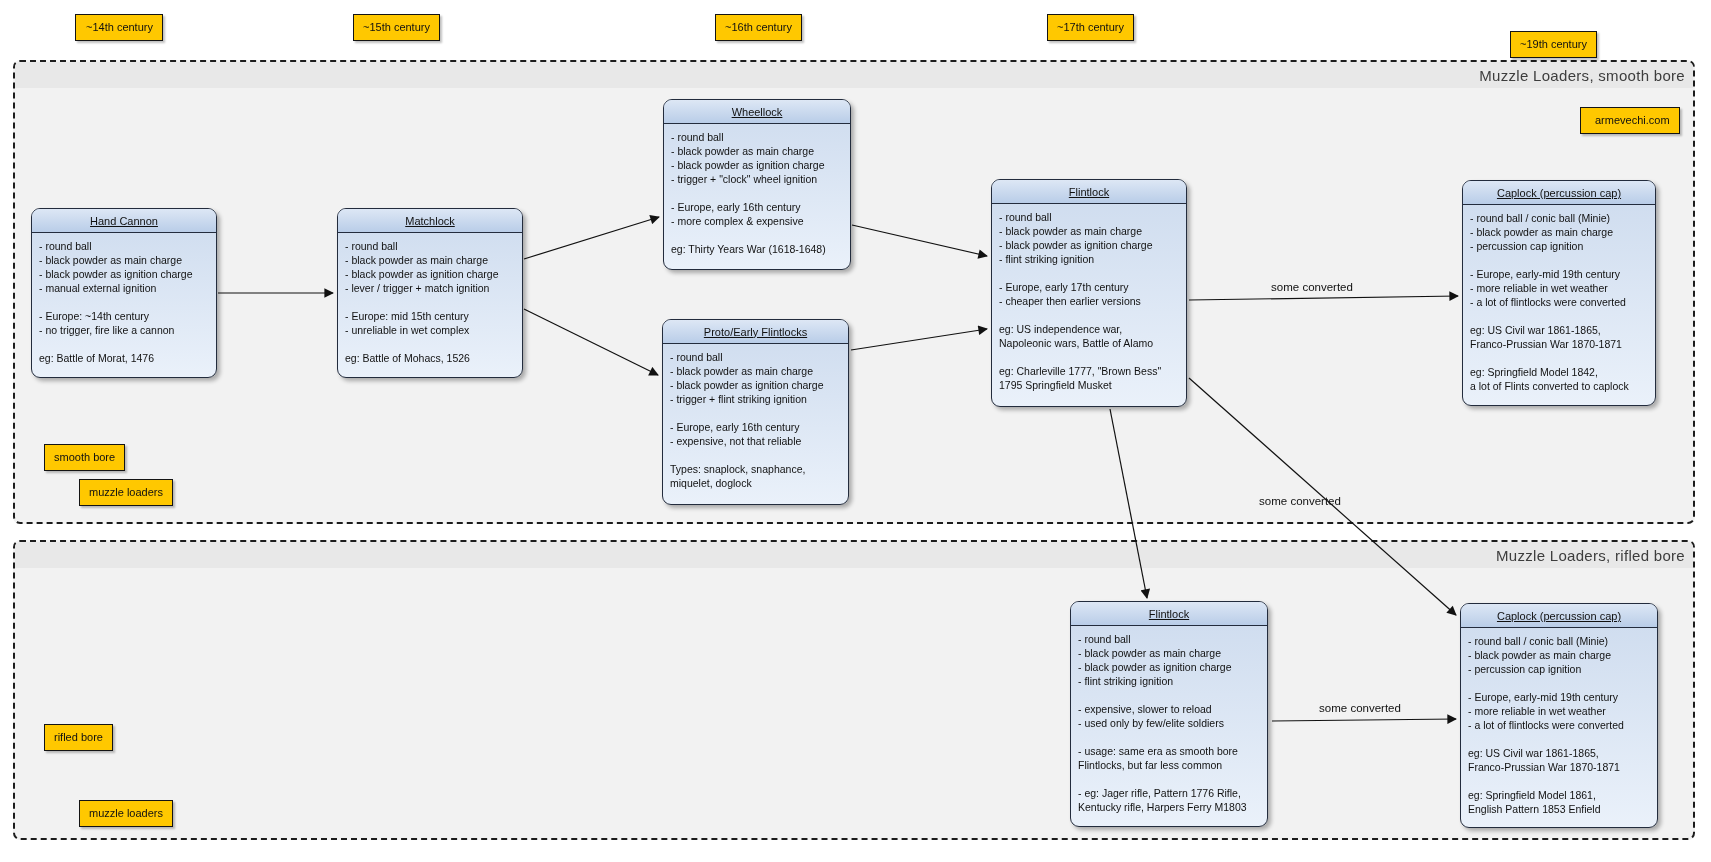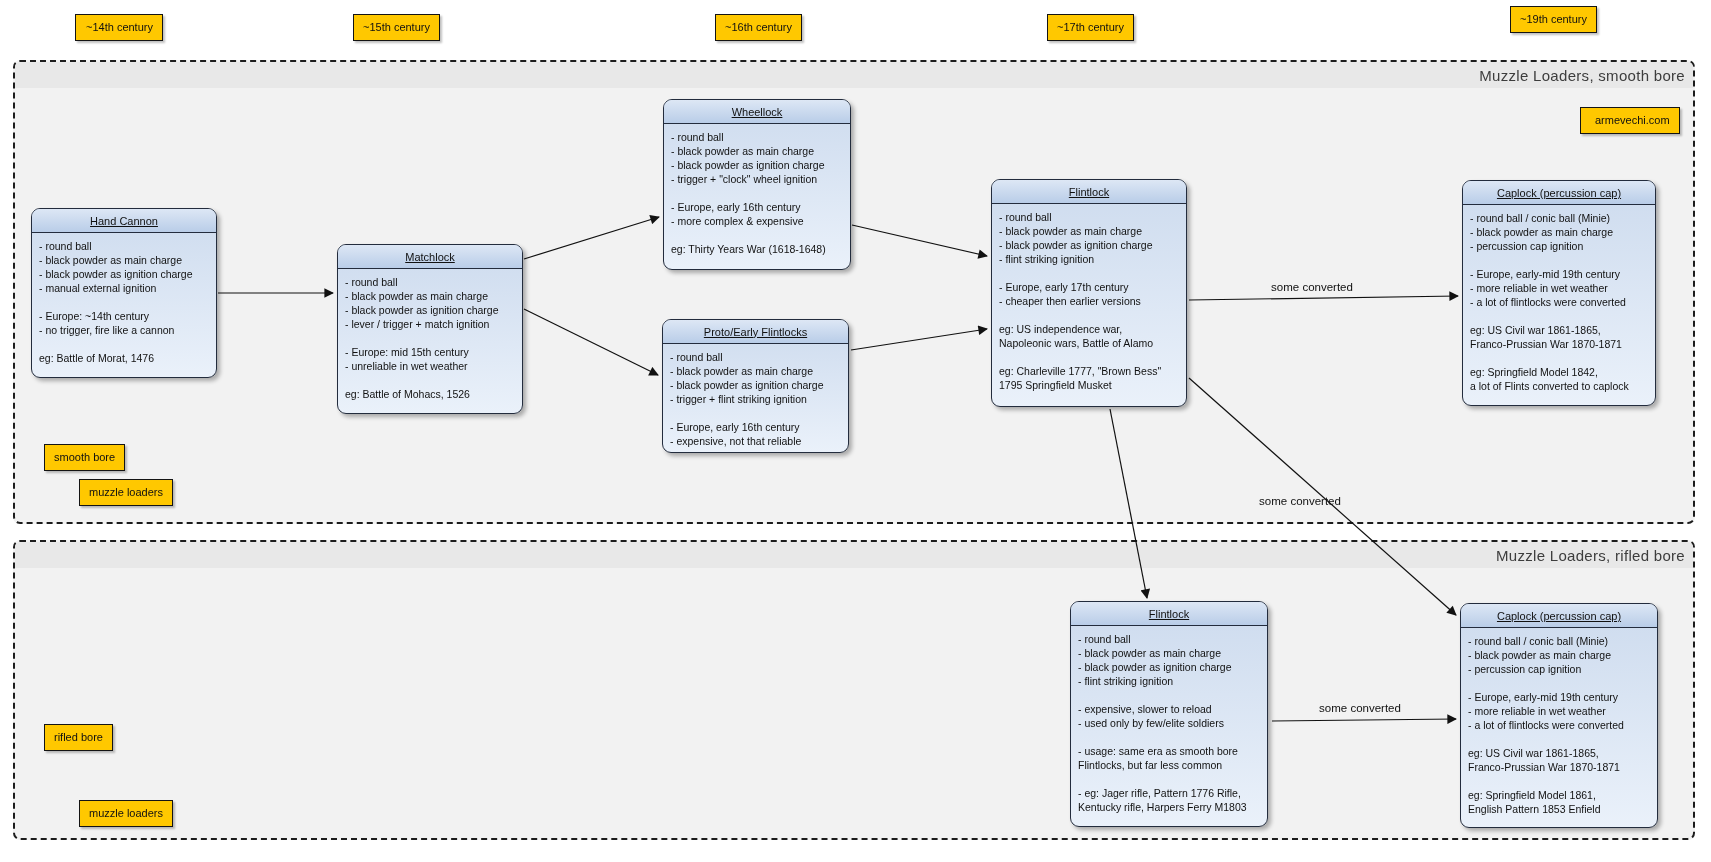--- a/index.html
+++ b/index.html
@@ -85,21 +85,21 @@
       <text x="1300" y="505" text-anchor="middle">some converted</text>
       <line x1="1272" y1="721" x2="1456" y2="719" stroke="#111111" stroke-width="1.2" marker-end="url(#arrowhead)"></line>
       <text x="1360" y="712" text-anchor="middle">some converted</text>
     </svg>
 
   <div id="labels-root">
       <div class="clabel" style="left: 75px; top: 14px; padding-left: 10px;">~14th century</div>
       <div class="clabel" style="left: 353px; top: 14px;">~15th century</div>
       <div class="clabel" style="left: 715px; top: 14px;">~16th century</div>
       <div class="clabel" style="left: 1047px; top: 14px;">~17th century</div>
-      <div class="clabel" style="left: 1510px; top: 6px;">~19th century</div>
+      <div class="clabel" style="left: 1510px; top: 31px;">~19th century</div>
       <div class="tag" style="left: 1580px; top: 107px; padding-left: 14px;">armevechi.com</div>
       <div class="tag" style="left: 44px; top: 444px;">smooth bore</div>
       <div class="tag" style="left: 79px; top: 479px;">muzzle loaders</div>
       <div class="tag" style="left: 44px; top: 724px;">rifled bore</div>
       <div class="tag" style="left: 79px; top: 800px;">muzzle loaders</div>
     </div>
   <div id="nodes-root">
   <div class="node" style="left: 31px; top: 208px; width: 186px; height: 170px;">
     <div class="node-header">Hand Cannon</div>
     <div class="node-body">
@@ -108,51 +108,51 @@
           <div class="node-line">- black powder as ignition charge</div>
           <div class="node-line">- manual external ignition</div>
           <div class="node-line"></div>
           <div class="node-line">- Europe: ~14th century</div>
           <div class="node-line">- no trigger, fire like a cannon</div>
           <div class="node-line"></div>
           <div class="node-line">eg: Battle of Morat, 1476</div>
         </div>
   </div>
 
-  <div class="node" style="left: 337px; top: 208px; width: 186px; height: 170px; margin-top: 36px;">
+  <div class="node" style="left: 337px; top: 208px; width: 186px; height: 170px;">
     <div class="node-header">Matchlock</div>
     <div class="node-body">
           <div class="node-line">- round ball</div>
           <div class="node-line">- black powder as main charge</div>
           <div class="node-line">- black powder as ignition charge</div>
           <div class="node-line">- lever / trigger + match ignition</div>
           <div class="node-line"></div>
           <div class="node-line">- Europe: mid 15th century</div>
-          <div class="node-line">- unreliable in wet weather</div>
+          <div class="node-line">- unreliable in wet complex</div>
           <div class="node-line"></div>
           <div class="node-line">eg: Battle of Mohacs, 1526</div>
         </div>
   </div>
 
   <div class="node" style="left: 663px; top: 99px; width: 188px; height: 171px;">
     <div class="node-header">Wheellock</div>
     <div class="node-body">
           <div class="node-line">- round ball</div>
           <div class="node-line">- black powder as main charge</div>
           <div class="node-line">- black powder as ignition charge</div>
           <div class="node-line">- trigger + "clock" wheel ignition</div>
           <div class="node-line"></div>
           <div class="node-line">- Europe, early 16th century</div>
           <div class="node-line">- more complex &amp; expensive</div>
           <div class="node-line"></div>
           <div class="node-line">eg: Thirty Years War (1618-1648)</div>
         </div>
   </div>
 
-  <div class="node" style="left: 662px; top: 319px; width: 187px; height: 134px;">
+  <div class="node" style="left: 662px; top: 319px; width: 187px; height: 186px;">
     <div class="node-header">Proto/Early Flintlocks</div>
     <div class="node-body">
           <div class="node-line">- round ball</div>
           <div class="node-line">- black powder as main charge</div>
           <div class="node-line">- black powder as ignition charge</div>
           <div class="node-line">- trigger + flint striking ignition</div>
           <div class="node-line"></div>
           <div class="node-line">- Europe, early 16th century</div>
           <div class="node-line">- expensive, not that reliable</div>
           <div class="node-line"></div>

